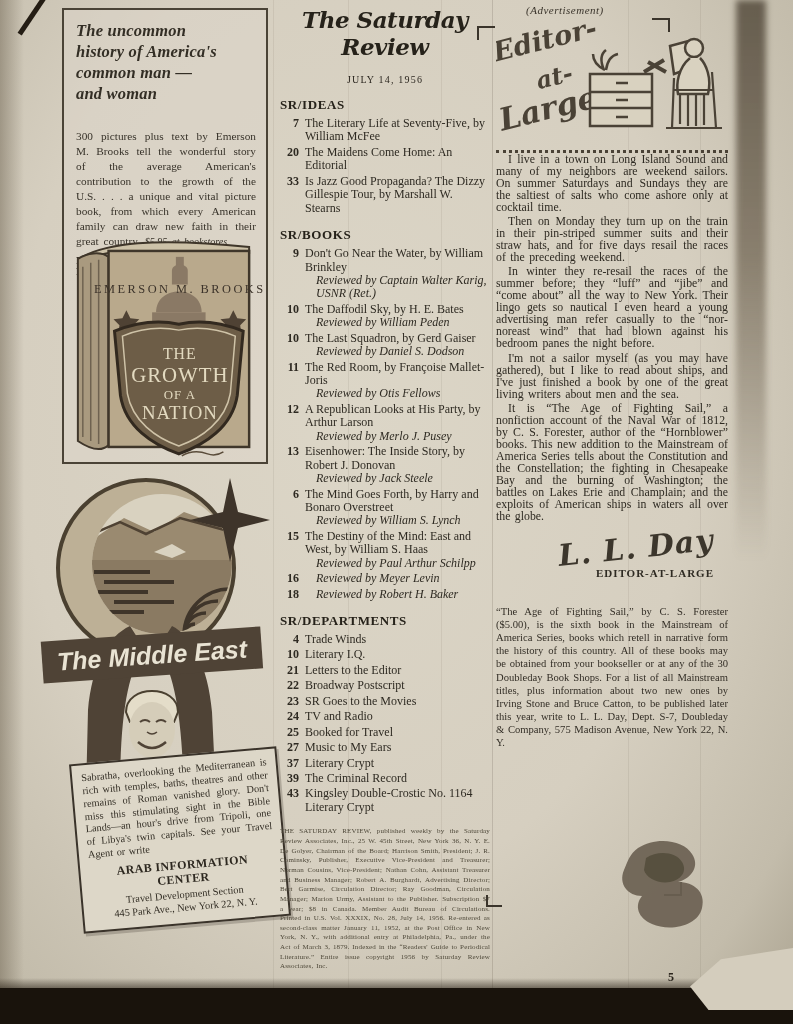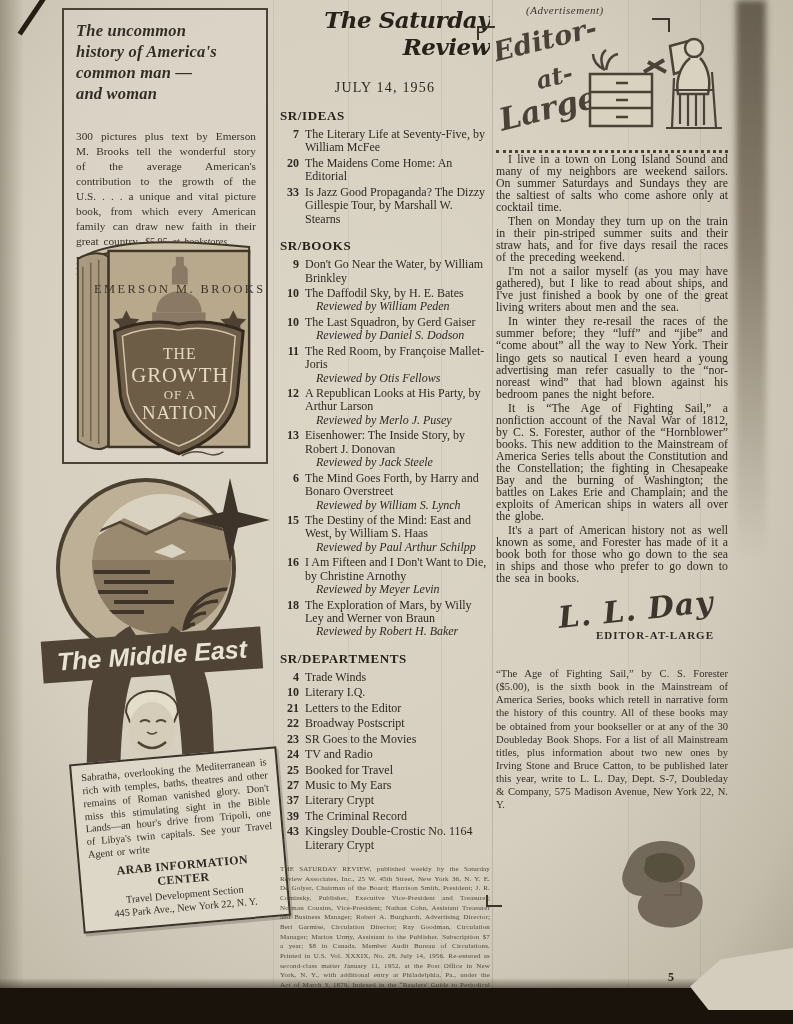--- a/index.html
+++ b/index.html
@@ -19,22 +19,22 @@
   
   .ad-me{position:absolute;left:34px;top:460px;width:238px;height:462px;}
   .me-svg{position:absolute;left:0;top:0;width:238px;height:335px;}
   .me-box{position:absolute;left:42px;top:295px;width:186px;background:#ddd7c8;border:2px solid #3a332a;
           padding:7px 9px 8px 9px;transform:rotate(-5deg);box-shadow:2px 3px 0 rgba(58,51,42,.25);}
   .me-body{font-size:10.3px;line-height:1.25;text-align:justify;word-spacing:1px;color:#332e25;}
   .me-org{margin-top:4px;text-align:center;font-weight:bold;font-size:12px;letter-spacing:.4px;line-height:1.2;color:#2d2820;}
   .me-addr{margin-top:2px;text-align:center;font-size:10.3px;line-height:1.25;color:#332e25;}
   
   .col-center{position:absolute;left:280px;top:6px;width:210px;height:1000px;overflow:hidden;}
-  .sr-masthead{font-family:"DejaVu Serif",serif;font-style:italic;font-weight:bold;font-size:23px;text-align:right;letter-spacing:-.5px;color:#26221a;}
-  .sr-date{margin-top:20px;text-align:center;font-size:14px;letter-spacing:1.2px;color:#2c2720;}
+  .sr-masthead{font-family:"DejaVu Serif",serif;font-style:italic;font-weight:bold;font-size:23px;text-align:center;letter-spacing:-.5px;color:#26221a;}
+  .sr-date{margin-top:14px;text-align:center;font-size:10px;letter-spacing:1.2px;color:#2c2720;}
   .sr-credits{margin-top:8px;text-align:center;font-weight:bold;font-size:9.6px;line-height:1.45;letter-spacing:.3px;color:#3b352a;}
   .toc-heading{margin:12px 0 4px 0;font-weight:bold;font-size:13px;letter-spacing:.6px;color:#26221a;}
   .toc-item{display:flex;gap:6px;font-size:12px;line-height:1.12;margin-bottom:2px;}
   .toc-page{flex:none;width:19px;text-align:right;font-weight:bold;}
   .toc-body{flex:1;}
   .toc-reviewer{font-style:italic;padding-left:11px;}
   .fine-print{margin-top:13px;font-size:7px;line-height:1.38;text-align:justify;letter-spacing:.15px;color:#4e4839;word-spacing:1px;}
   
   .col-right{position:absolute;left:496px;top:4px;width:232px;height:1000px;overflow:hidden;}
   .adv-label{font-style:italic;font-size:11px;letter-spacing:.5px;color:#3a342b;padding-left:30px;}
@@ -192,20 +192,21 @@
               <div class="toc-title">Is Jazz Good Propaganda? The Dizzy Gillespie Tour, by Marshall W. Stearns</div>
             </div>
           </div>
         </div>
         <div class="toc-section">
           <div class="toc-heading">SR/BOOKS</div>
           <div class="toc-item">
             <span class="toc-page">9</span>
             <div class="toc-body">
               <div class="toc-title">Don't Go Near the Water, by William Brinkley</div>
+              <div class="toc-reviewer">Reviewed by Captain Walter Karig, USNR (Ret.)</div>
             </div>
           </div>
           <div class="toc-item">
             <span class="toc-page">10</span>
             <div class="toc-body">
               <div class="toc-title">The Daffodil Sky, by H. E. Bates</div>
               <div class="toc-reviewer">Reviewed by William Peden</div>
             </div>
           </div>
           <div class="toc-item">
@@ -246,28 +247,26 @@
           <div class="toc-item">
             <span class="toc-page">15</span>
             <div class="toc-body">
               <div class="toc-title">The Destiny of the Mind: East and West, by William S. Haas</div>
               <div class="toc-reviewer">Reviewed by Paul Arthur Schilpp</div>
             </div>
           </div>
           <div class="toc-item">
             <span class="toc-page">16</span>
             <div class="toc-body">
-              <div class="toc-title">I Am Fifteen and I Don't Want to Die, by Christine Arnothy</div>
               <div class="toc-reviewer">Reviewed by Meyer Levin</div>
             </div>
           </div>
           <div class="toc-item">
             <span class="toc-page">18</span>
             <div class="toc-body">
-              <div class="toc-title">The Exploration of Mars, by Willy Ley and Werner von Braun</div>
               <div class="toc-reviewer">Reviewed by Robert H. Baker</div>
             </div>
           </div>
         </div>
         <div class="toc-section">
           <div class="toc-heading">SR/DEPARTMENTS</div>
           <div class="toc-item">
             <span class="toc-page">4</span>
             <div class="toc-body">
               <div class="toc-title">Trade Winds</div>
@@ -360,24 +359,23 @@
 
           <path d="M104,26 C92,36 90,52 92,62 L122,62 C126,46 120,32 114,26" fill="#d9d2c0"></path>
 
           <path d="M88,46 L86,96 M126,40 L130,96 M88,58 h40 M94,62 l0,30 M102,62 l0,32 M110,62 l0,32 M118,62 l0,31 M80,96 h56" stroke-width="2.2"></path>
         </g>
       </svg>
     </div>
     <div class="eal-body">
         <p>I live in a town on Long Island Sound and many of my neighbors are weekend sailors. On summer Saturdays and Sundays they are the saltiest of salts who come ashore only at cocktail time.</p>
         <p>Then on Monday they turn up on the train in their pin-striped summer suits and their straw hats, and for five days resail the races of the preceding weekend.</p>
+        <p>In winter they re-resail the races of the summer before; they “luff” and “jibe” and “come about” all the way to New York. Their lingo gets so nautical I even heard a young advertising man refer casually to the “nor-noreast wind” that had blown against his bedroom panes the night before.</p>
         <p>I'm not a sailor myself (as you may have gathered), but I like to read about ships, and I've just finished a book by one of the great living writers about men and the sea.</p>
-        <p>In winter they re-resail the races of the summer before; they “luff” and “jibe” and “come about” all the way to New York. Their lingo gets so nautical I even heard a young advertising man refer casually to the “nor-noreast wind” that had blown against his bedroom panes the night before.</p>
         <p>It is “The Age of Fighting Sail,” a nonfiction account of the Naval War of 1812, by C. S. Forester, author of the “Hornblower” books. This new addition to the Mainstream of America Series tells about the Constitution and the Constellation; the fighting in Chesapeake Bay and the burning of Washington; the battles on Lakes Erie and Champlain; and the exploits of American ships in waters all over the globe.</p>
-        <p>It's a part of American history not as well known as some, and Forester has made of it a book both for those who go down to the sea in ships and those who prefer to go down to the sea in books.</p>
       </div>
     <div class="sig-block">
       <span class="sig-script">L. L. Day</span>
       <div class="sig-title">EDITOR-AT-LARGE</div>
     </div>
     <div class="footnote">“The Age of Fighting Sail,” by C. S. Forester ($5.00), is the sixth book in the Mainstream of America Series, books which retell in narrative form the history of this country. All of these books may be obtained from your bookseller or at any of the 30 Doubleday Book Shops. For a list of all Mainstream titles, plus information about two new ones by Irving Stone and Bruce Catton, to be published later this year, write to L. L. Day, Dept. S-7, Doubleday &amp; Company, 575 Madison Avenue, New York 22, N. Y.</div>
   </div>
 
   <div class="crop-mark cm-tl"></div>
   <div class="crop-mark cm-tr"></div>

